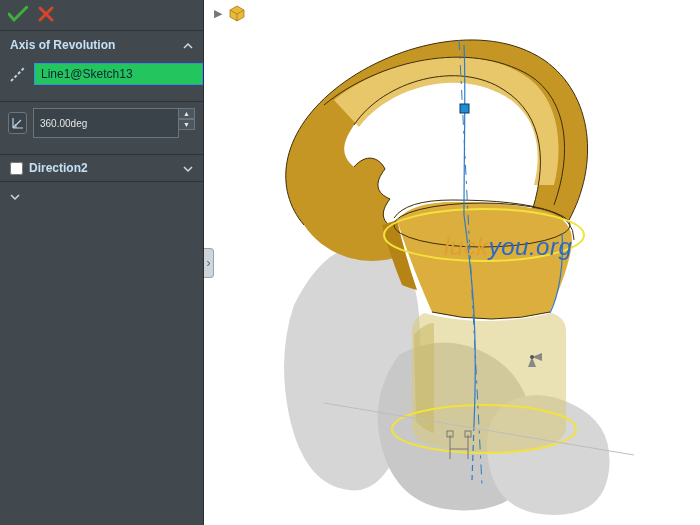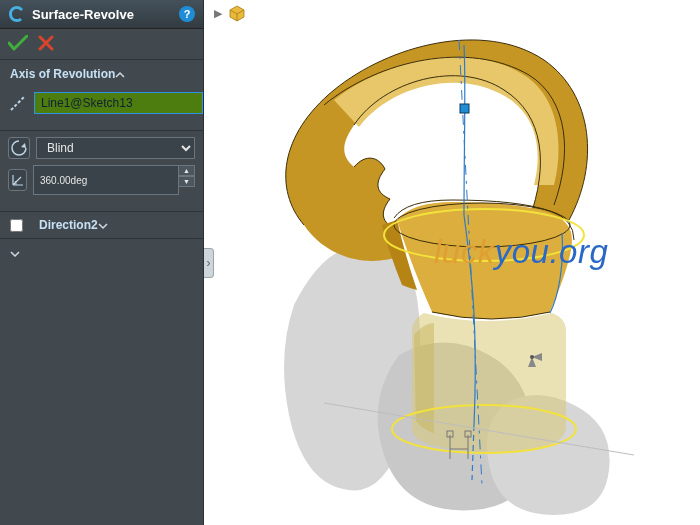--- a/index.html
+++ b/index.html
@@ -9,48 +9,48 @@
   
   .panel { width: 204px; height: 100%; background: #41494f; color: #e6e6e6; font-size: 12px; display: flex; flex-direction: column; border-right: 1px solid #2b2f33; }
   .panel-header { display: flex; align-items: center; padding: 5px 8px; background: linear-gradient(#44515b,#333b41); border-bottom: 1px solid #222; }
   .panel-header .swirl { width: 18px; height: 18px; margin-right: 6px; }
   .panel-header .title { flex: 1; font-weight: 600; font-size: 13px; color: #fff; }
   .panel-header .help { width: 16px; height: 16px; border-radius: 50%; background: #1f8dd6; color: #fff; display: flex; align-items: center; justify-content: center; font-size: 11px; font-weight: bold; cursor: pointer; }
 
   .confirm-row { display: flex; align-items: center; padding: 6px 8px 8px; gap: 10px; border-bottom: 1px solid #2d3338; }
   .confirm-row .ok svg, .confirm-row .cancel svg { display: block; }
 
-  .section-header { display: flex; align-items: center; padding: 7px 10px; font-weight: 600; color: #c6e0f4; cursor: pointer; }
+  .section-header { display: flex; align-items: center; justify-content: space-between; padding: 7px 10px; font-weight: 600; color: #c6e0f4; cursor: pointer; }
   .section-header .chev { width: 10px; height: 10px; }
   .section-body { padding: 4px 8px 8px; }
 
   .input-row { display: flex; align-items: center; gap: 6px; margin-bottom: 6px; }
   .icon-cell { width: 22px; height: 22px; display: flex; align-items: center; justify-content: center; border-radius: 3px; }
-  .input-text { flex: 1; height: 22px; border: 1px solid #2c94e2; background: #4d7c0f; color: #123; padding: 0 6px; font-size: 12px; }
+  .input-text { flex: 1; height: 22px; border: 1px solid #2c94e2; background: #22c55e; color: #123; padding: 0 6px; font-size: 12px; }
   .dropdown { flex: 1; height: 22px; background: #3a4349; border: 1px solid #6a757d; color: #e6e6e6; font-size: 12px; padding: 0 6px; }
   .spin-wrap { flex: 1; display: flex; }
   .spin-input { flex: 1; height: 30px; background: #3a4349; border: 1px solid #6a757d; color: #e6e6e6; font-size: 10px; padding: 0 6px; }
   .spin-btns { display: flex; flex-direction: column; }
   .spin-btns button { width: 16px; height: 11px; background: #4c565e; border: 1px solid #6a757d; border-left: none; color: #e6e6e6; font-size: 7px; line-height: 1; cursor: pointer; }
 
-  .checkbox-row { display: flex; align-items: center; gap: 16px; padding: 6px 2px; font-weight: 600; color: #c6e0f4; }
+  .checkbox-row { display: flex; align-items: center; gap: 6px; padding: 6px 2px; font-weight: 600; color: #c6e0f4; }
   .checkbox-row input { width: 13px; height: 13px; }
 
   .divider { height: 1px; background: #2d3338; margin: 2px 0; }
 
   
   .viewport { position: relative; flex: 1; height: 100%; background: #ffffff; overflow: hidden; }
   .breadcrumb { position: absolute; top: 4px; left: 10px; display: flex; align-items: center; gap: 6px; font-size: 12px; color: #333; }
   .breadcrumb .arrow { color: #777; font-size: 11px; }
   .breadcrumb .part-icon { width: 18px; height: 18px; }
 
   .splitter { position: absolute; left: 0; top: 50%; transform: translateY(-50%); width: 10px; height: 30px; background: #cfd6db; border: 1px solid #9aa4ac; border-left: none; border-radius: 0 4px 4px 0; display: flex; align-items: center; justify-content: center; cursor: pointer; }
   .splitter::after { content: "›"; color: #5a646b; font-size: 12px; }
 
-  .watermark { position: absolute; left: 230px; top: 233px; font-size: 33px; font-style: italic; font-family: Georgia, 'Times New Roman', serif; pointer-events: none; font-weight: 500; letter-spacing: 0.5px; }
+  .watermark { position: absolute; left: 240px; top: 233px; font-size: 24px; font-style: italic; font-family: Georgia, 'Times New Roman', serif; pointer-events: none; font-weight: 500; letter-spacing: 0.5px; }
   .watermark .w1 { color: #e0a030; }
   .watermark .w2 { color: #2a68c8; }
 
   .model-svg { position: absolute; left: 10px; top: 5px; width: 486px; height: 520px; }
 
   
   .goldA { fill: #c59623; }
   .goldB { fill: #dbae3e; }
   .goldC { fill: #e8c76b; }
   .goldD { fill: #b68414; }
@@ -58,29 +58,20 @@
   .sketchblue { stroke: #2f7ac9; stroke-width: 1.2; fill: none; }
   .sel-yellow { stroke: #f2e23a; stroke-width: 2; fill: none; }
   .shadow { fill: #d6d6d6; }
   .shadow2 { fill: #c8c8c8; }
 </style>
 </head>
 <body>
 
 <div class="panel">
 
-  <div class="panel-header">
-    <span class="swirl">
-      <svg viewBox="0 0 18 18">
-          <path d="M9 1 C4 1 1 5 1 9 c0 4 3 8 8 8 2 0 4-1 5-2 l-2-2 c-1 1-2 1-3 1 -3 0-5-2-5-5 0-3 2-5 5-5 2 0 3 1 4 2 l2-2 C13 2 11 1 9 1 Z" fill="#46b0e0"></path>
-        </svg>
-    </span>
-    <span class="title">Surface-Revolve</span>
-    <span class="help">?</span>
-  </div>
 
   <div class="confirm-row">
     <span class="ok">
       <svg width="20" height="16" viewBox="0 0 20 16">
           <path d="M1 8 l5 6 L19 1" stroke="#3fae3a" stroke-width="3" fill="none" stroke-linecap="round" stroke-linejoin="round"></path>
         </svg>
     </span>
     <span class="cancel">
       <svg width="16" height="16" viewBox="0 0 16 16">
           <path d="M2 2 L14 14 M14 2 L2 14" stroke="#d9452b" stroke-width="3" stroke-linecap="round"></path>
@@ -102,31 +93,20 @@
         <svg width="20" height="20" viewBox="0 0 20 20">
             <line x1="3" y1="17" x2="17" y2="3" stroke="#bcd4e6" stroke-width="2" stroke-dasharray="3 2"></line>
           </svg>
       </span>
       <input class="input-text" value="Line1@Sketch13" style="">
     </div>
   </div>
   <div class="divider"></div>
 
   <div class="section-body">
-    <div class="input-row">
-      <span class="icon-cell" style="border:1px solid #6a757d;background:#3a4349">
-        <svg width="16" height="16" viewBox="0 0 16 16">
-            <path d="M8 1 A7 7 0 1 0 15 8" stroke="#bcd4e6" stroke-width="1.5" fill="none"></path>
-            <path d="M14 3 L15 8 L10 7 Z" fill="#bcd4e6"></path>
-          </svg>
-      </span>
-      <select class="dropdown">
-        <option>Blind</option>
-      </select>
-    </div>
     <div class="input-row">
       <span class="icon-cell" style="border:1px solid #6a757d;background:#3a4349">
         <svg width="16" height="16" viewBox="0 0 16 16">
             <path d="M3 13 L3 3 M3 13 L13 13 M3 13 L11 5" stroke="#bcd4e6" stroke-width="1.2" fill="none"></path>
             <path d="M6 13 A5 5 0 0 0 5 9" stroke="#bcd4e6" stroke-width="1" fill="none"></path>
           </svg>
       </span>
       <div class="spin-wrap">
         <input class="spin-input" value="360.00deg" style="">
         <div class="spin-btns">

